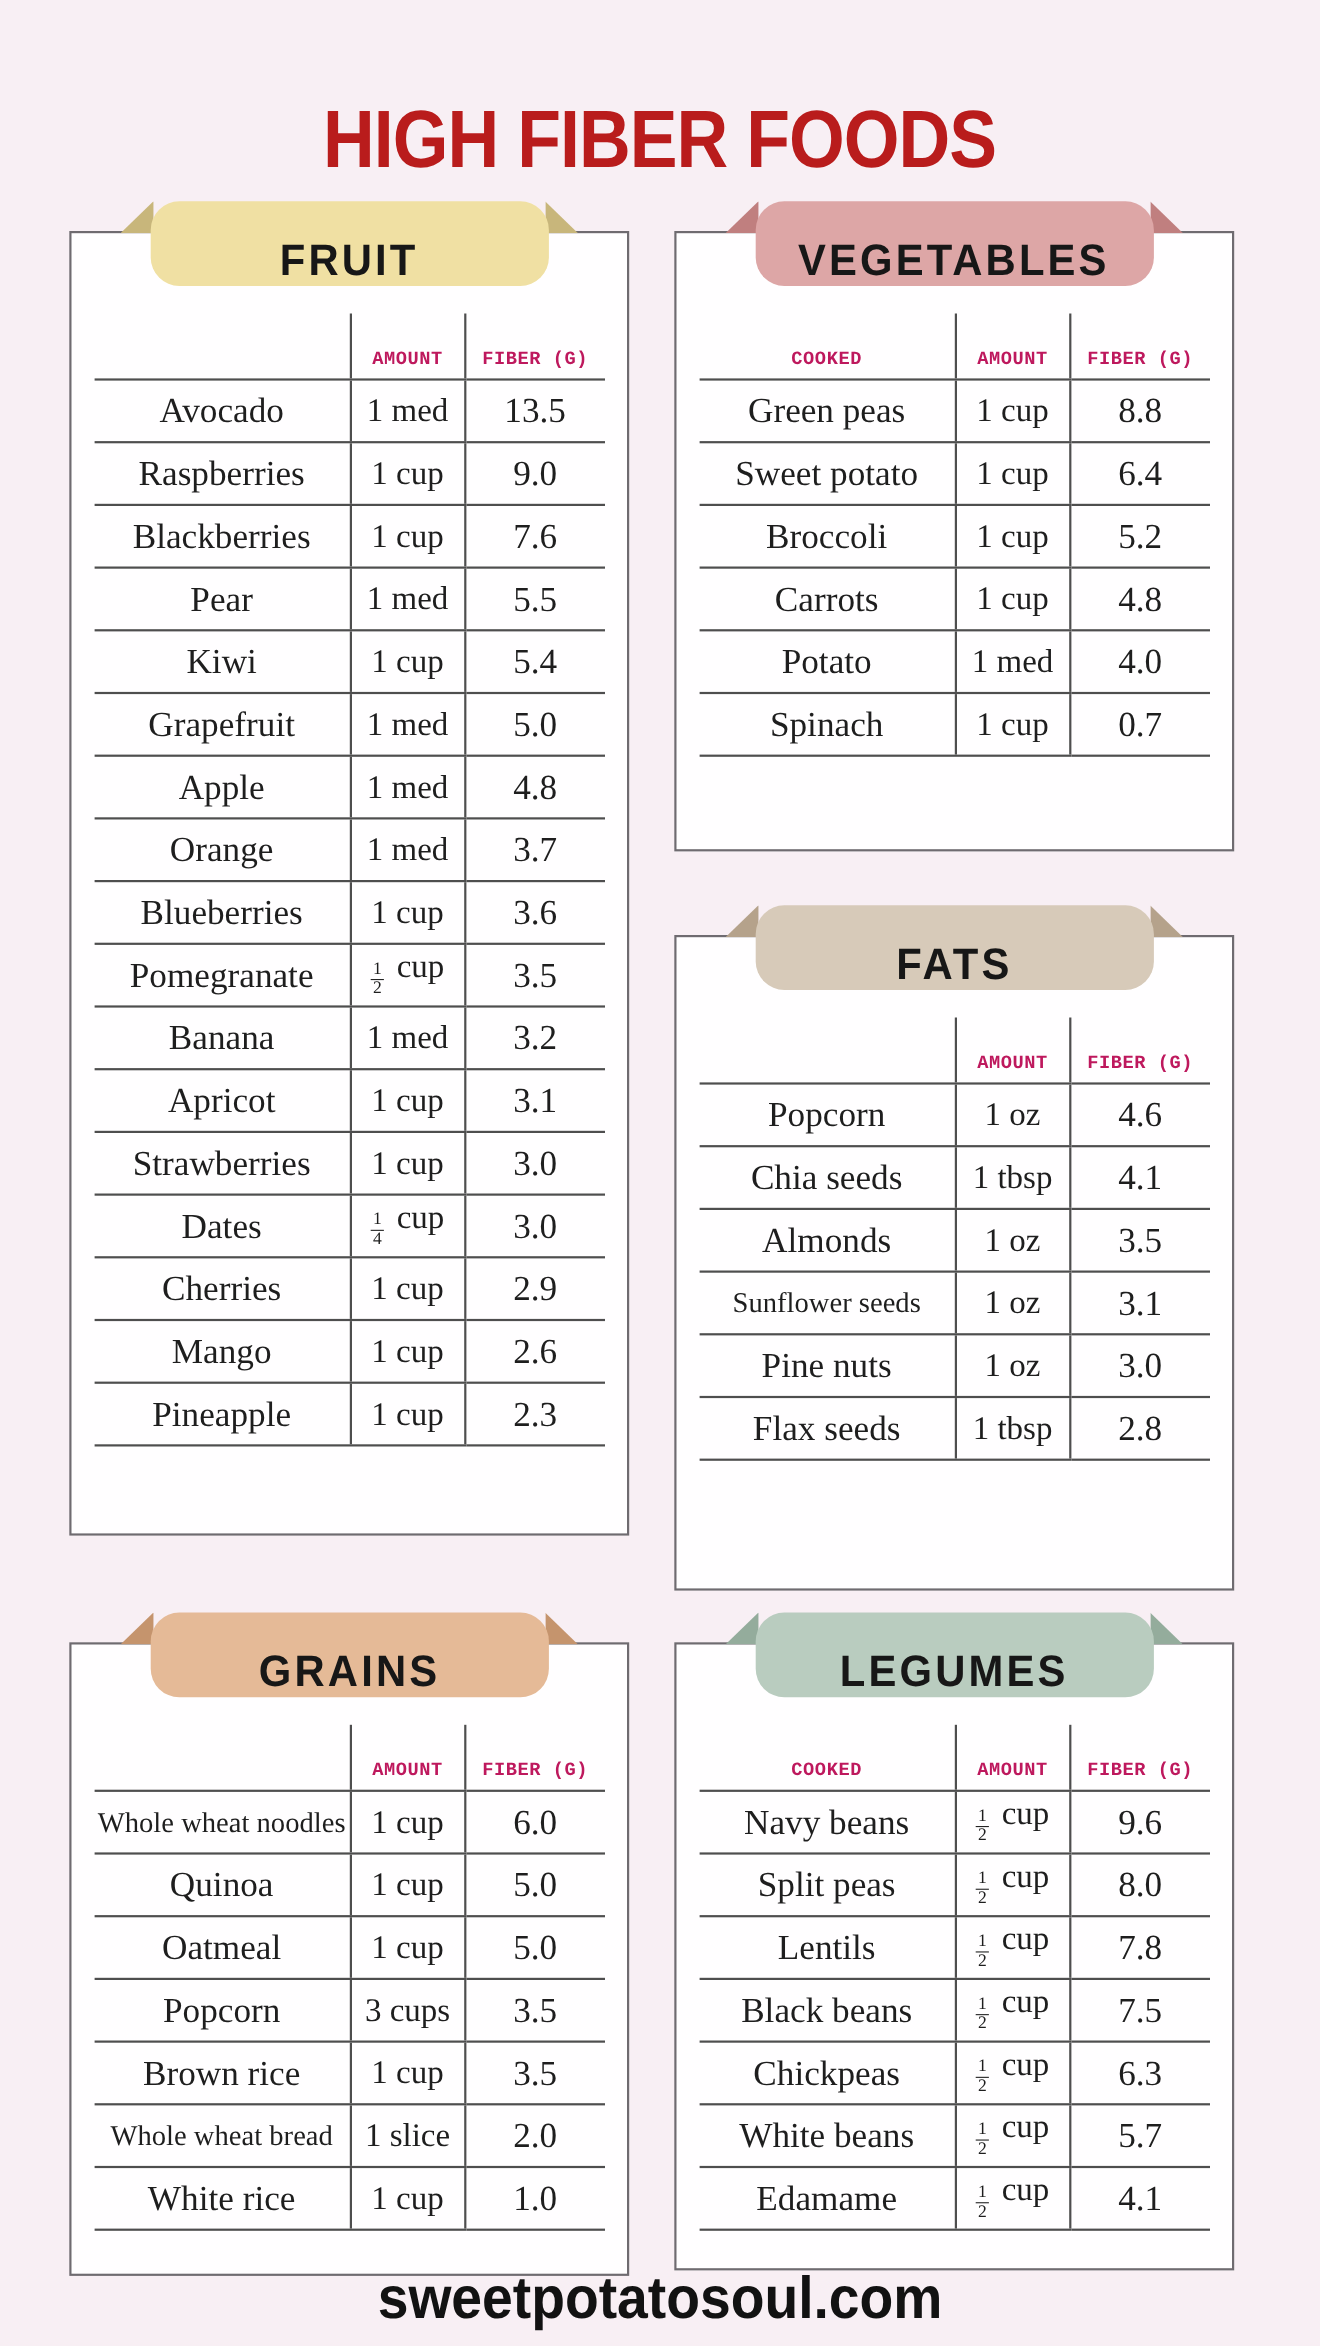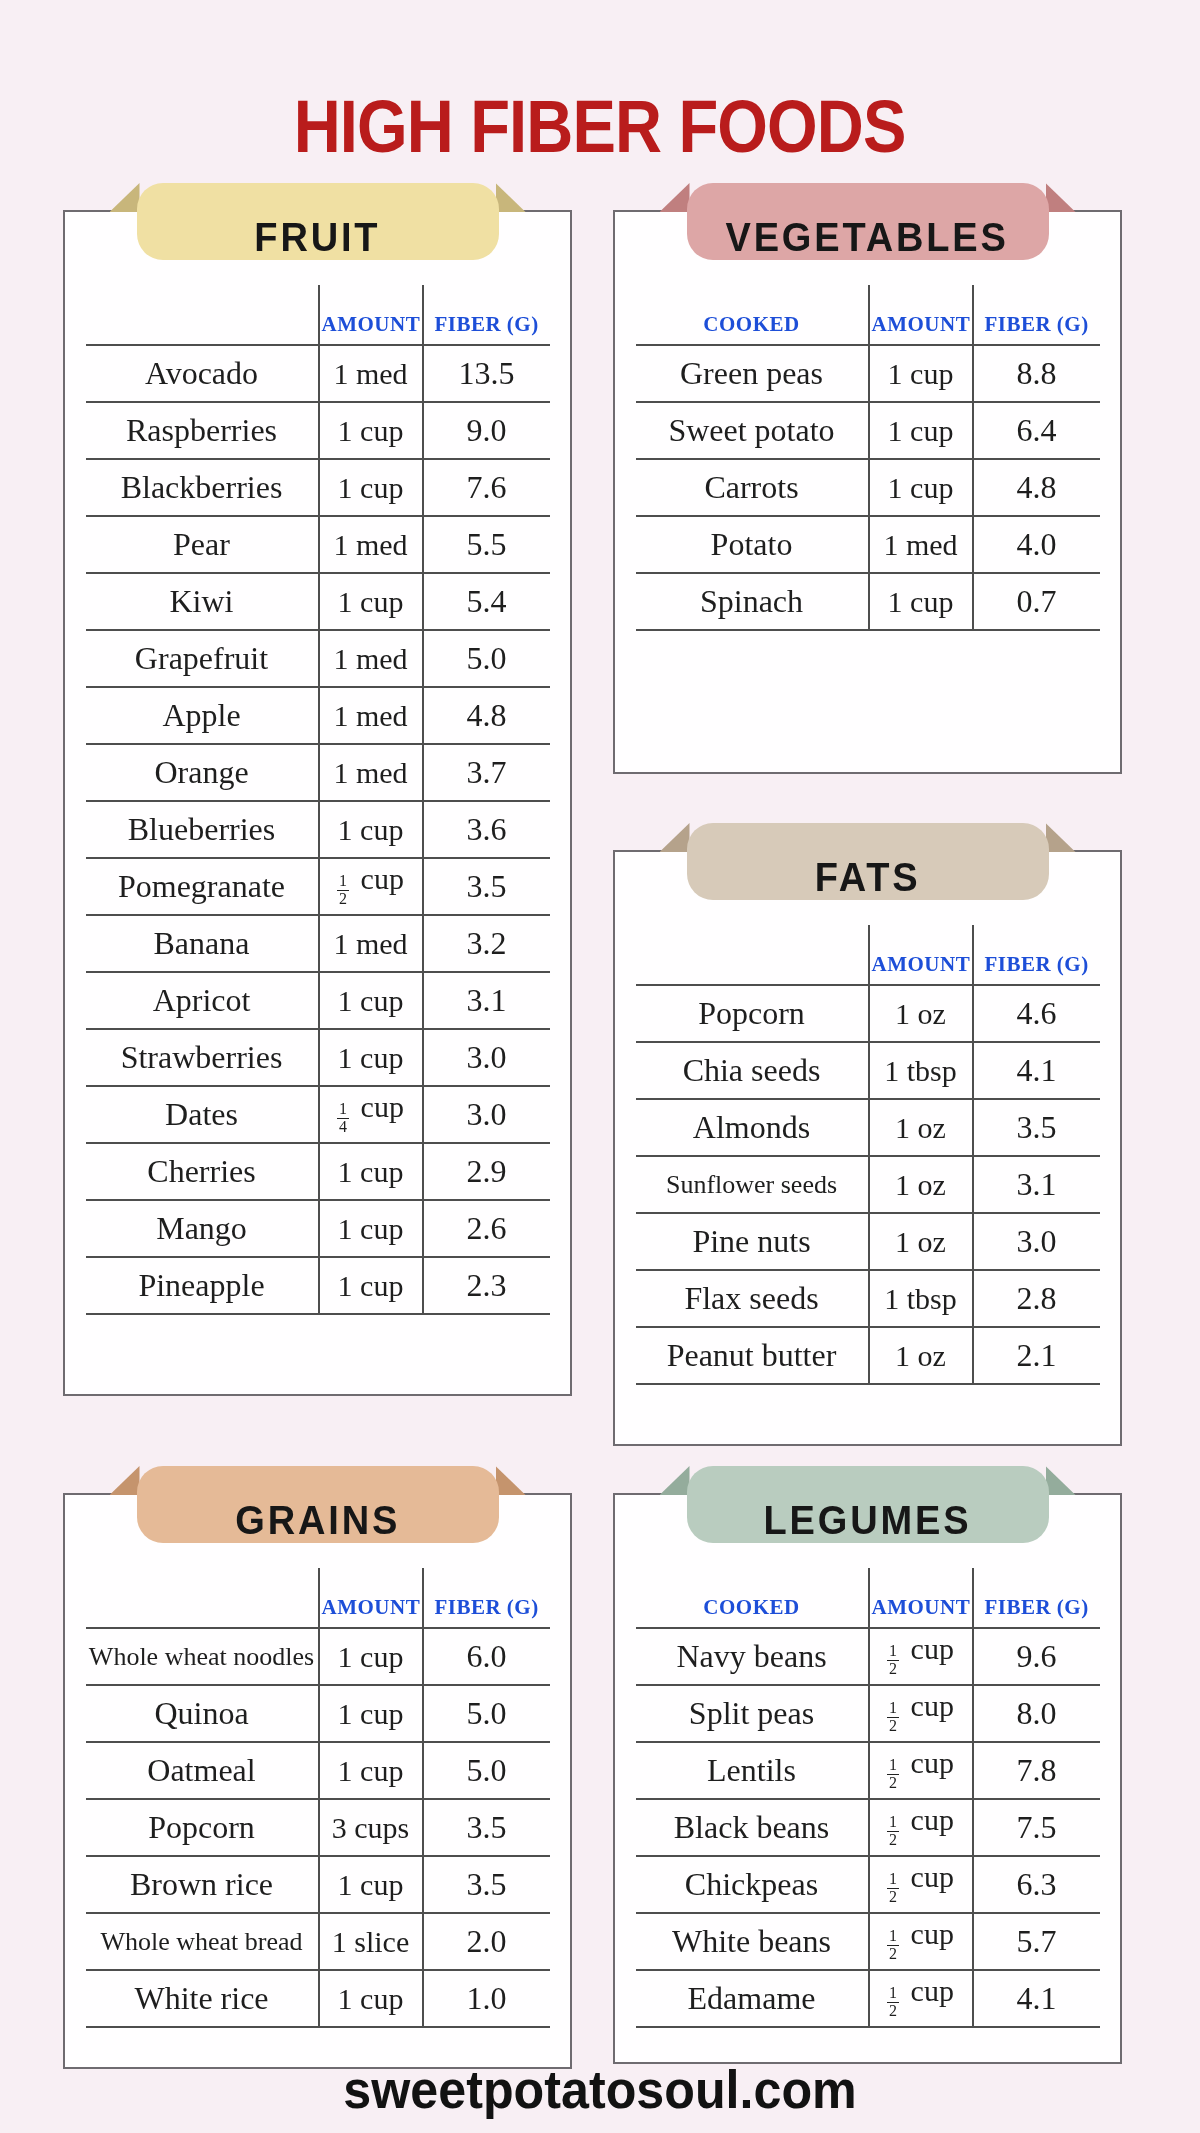--- a/index.html
+++ b/index.html
@@ -76,25 +76,25 @@
   .fold-r{right:calc(50% - 208px); clip-path:polygon(0 0,0 100%,100% 100%);}
   
   .food-table{
     width:452px;
     margin:73px auto 0 auto;
     border-collapse:collapse;
     color:#1e1e1e;
     table-layout:fixed;
   }
   .food-table th{
-    font-family:Liberation Serif, serif;
+    font-family:Liberation Mono, monospace;
     font-weight:bold;
-    font-size:21px;
+    font-size:17px;
     letter-spacing:0.5px;
-    color:#1d4ed8;
+    color:#be185d;
     height:52px;
     vertical-align:bottom;
     padding:0 2px 7px 2px;
     text-align:center;
   }
   .food-table td{
     font-family:"Liberation Serif", serif;
     font-size:32px;
     height:55px;
     text-align:center;
@@ -256,20 +256,25 @@
             <td class="c-name">Green peas</td>
             <td class="c-amt">1 cup</td>
             <td class="c-fib">8.8</td>
           </tr>
           <tr>
             <td class="c-name">Sweet potato</td>
             <td class="c-amt">1 cup</td>
             <td class="c-fib">6.4</td>
           </tr>
           <tr>
+            <td class="c-name">Broccoli</td>
+            <td class="c-amt">1 cup</td>
+            <td class="c-fib">5.2</td>
+          </tr>
+          <tr>
             <td class="c-name">Carrots</td>
             <td class="c-amt">1 cup</td>
             <td class="c-fib">4.8</td>
           </tr>
           <tr>
             <td class="c-name">Potato</td>
             <td class="c-amt">1 med</td>
             <td class="c-fib">4.0</td>
           </tr>
           <tr>
@@ -319,25 +324,20 @@
           <tr>
             <td class="c-name">Pine nuts</td>
             <td class="c-amt">1 oz</td>
             <td class="c-fib">3.0</td>
           </tr>
           <tr>
             <td class="c-name">Flax seeds</td>
             <td class="c-amt">1 tbsp</td>
             <td class="c-fib">2.8</td>
           </tr>
-          <tr>
-            <td class="c-name">Peanut butter</td>
-            <td class="c-amt">1 oz</td>
-            <td class="c-fib">2.1</td>
-          </tr>
         </tbody>
       </table>
   </section>
 
   <section class="card" id="card-grains" style="--tab: #e5ba97; --fold: #c5946d;">
     <div class="fold fold-l"></div>
     <div class="fold fold-r"></div>
     <div class="tab">
       <span class="tab-label">GRAINS</span>
     </div>

